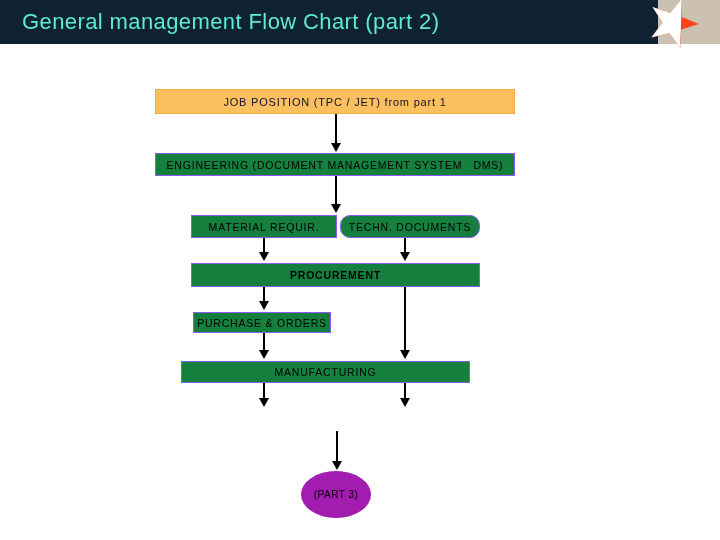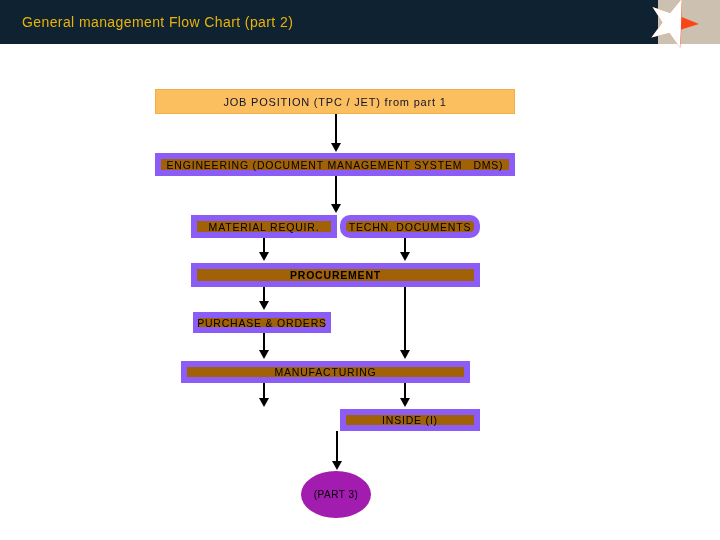--- a/index.html
+++ b/index.html
@@ -8,39 +8,39 @@
     font-family:"Liberation Sans", sans-serif; overflow:hidden;
   }
 
   
   .titlebar {
     position:absolute; left:0; top:0; width:658px; height:44px;
     background:#0e2232; display:flex; align-items:center;
     padding-left:22px; box-sizing:border-box;
   }
   .titlebar .title {
-    color:#eab308; font-size:14px; letter-spacing:0.4px; white-space:nowrap;
+    color:#5eead4; font-size:22px; letter-spacing:0.4px; white-space:nowrap;
   }
   .corner {
     position:absolute; left:658px; top:0; width:62px; height:44px;
     background:#ccc1b1;
   }
   .star-wrap { position:absolute; left:646px; top:-2px; width:62px; height:54px; }
 
   
   .box {
     position:absolute; display:flex; align-items:center; justify-content:center;
     box-sizing:border-box; font-size:10.5px; letter-spacing:0.8px; color:#000000;
     text-align:center; white-space:nowrap;
   }
   .start-box {
     left:155px; top:89px; width:360px; height:25px;
     background:#fbbf60; border:1px solid #f0ae49; color:#131327; font-size:11px;
   }
-  .proc { background:#a16207; border:6px solid #8b5cf6; }
+  .proc { background:#15803d; border:1px solid #8b5cf6; }
   .engineering   { left:155px; top:153px; width:360px; height:23px; }
   .material      { left:191px; top:215px; width:146px; height:23px; }
   .techn         { left:340px; top:215px; width:140px; height:23px;border-radius:10px; }
   .procurement   { left:191px; top:263px; width:289px; height:24px;font-weight:bold; }
   .purchase      { left:193px; top:312px; width:138px; height:21px;text-align:right; }
   .manufacturing { left:181px; top:361px; width:289px; height:22px; }
   .outside       { left:191px; top:409px; width:146px; height:22px; }
   .inside        { left:340px; top:409px; width:140px; height:22px; }
   .terminal {
     left:301px; top:471px; width:70px; height:47px;
@@ -94,21 +94,20 @@
 
   <div class="box proc techn">TECHN. DOCUMENTS</div>
 
   <div class="box proc procurement">PROCUREMENT</div>
 
   <div class="box proc purchase">PURCHASE &amp; ORDERS</div>
 
   <div class="box proc manufacturing">MANUFACTURING</div>
 
 
-  <div class="box proc inside">INSIDE (I)</div>
 
   <div class="box terminal">(PART 3)</div>
 
   <div class="vline l1"></div>
   <div class="ah h1"></div>
   <div class="vline l2"></div>
   <div class="ah h2"></div>
   <div class="vline l3a"></div>
   <div class="ah h3a"></div>
   <div class="vline l3b"></div>

